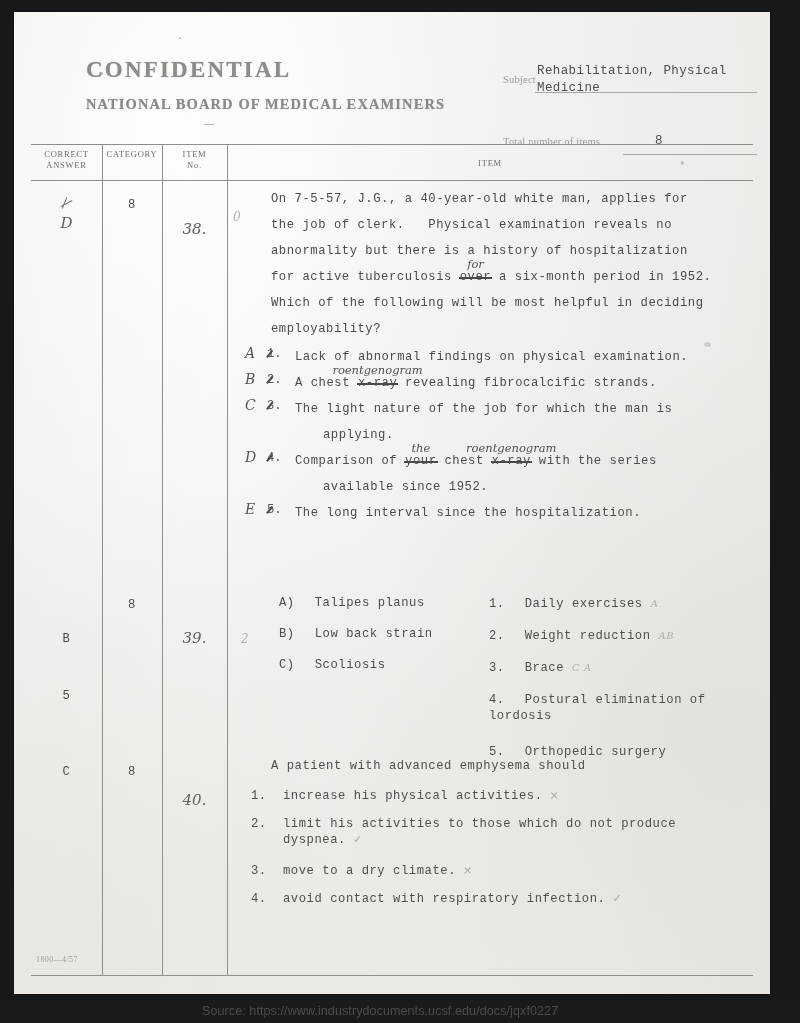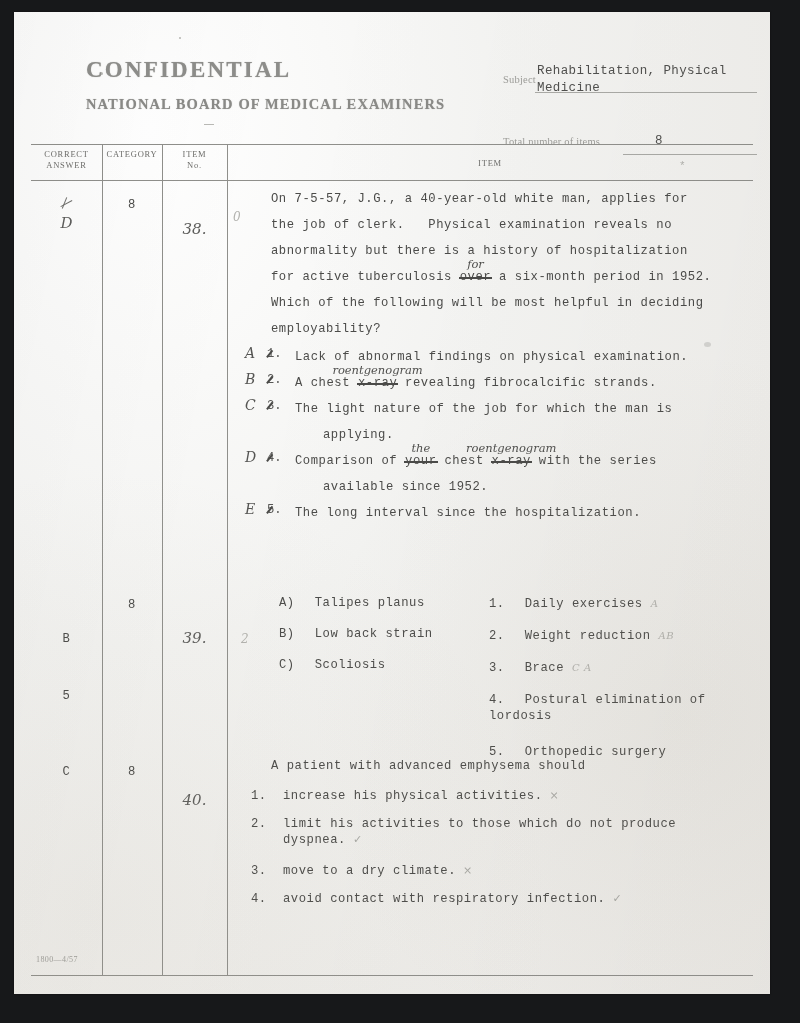--- a/index.html
+++ b/index.html
@@ -576,14 +576,17 @@
             </div>
           </div>
         </div>
       </div>
 
     </div>
 
     <div class="form-code">1800—4/57</div>
   </div>
 
+  <div class="source-bar">
+    <span class="source-text">Source: https://www.industrydocuments.ucsf.edu/docs/jqxf0227</span>
+  </div>
 
 </div>
 
 </body></html>

